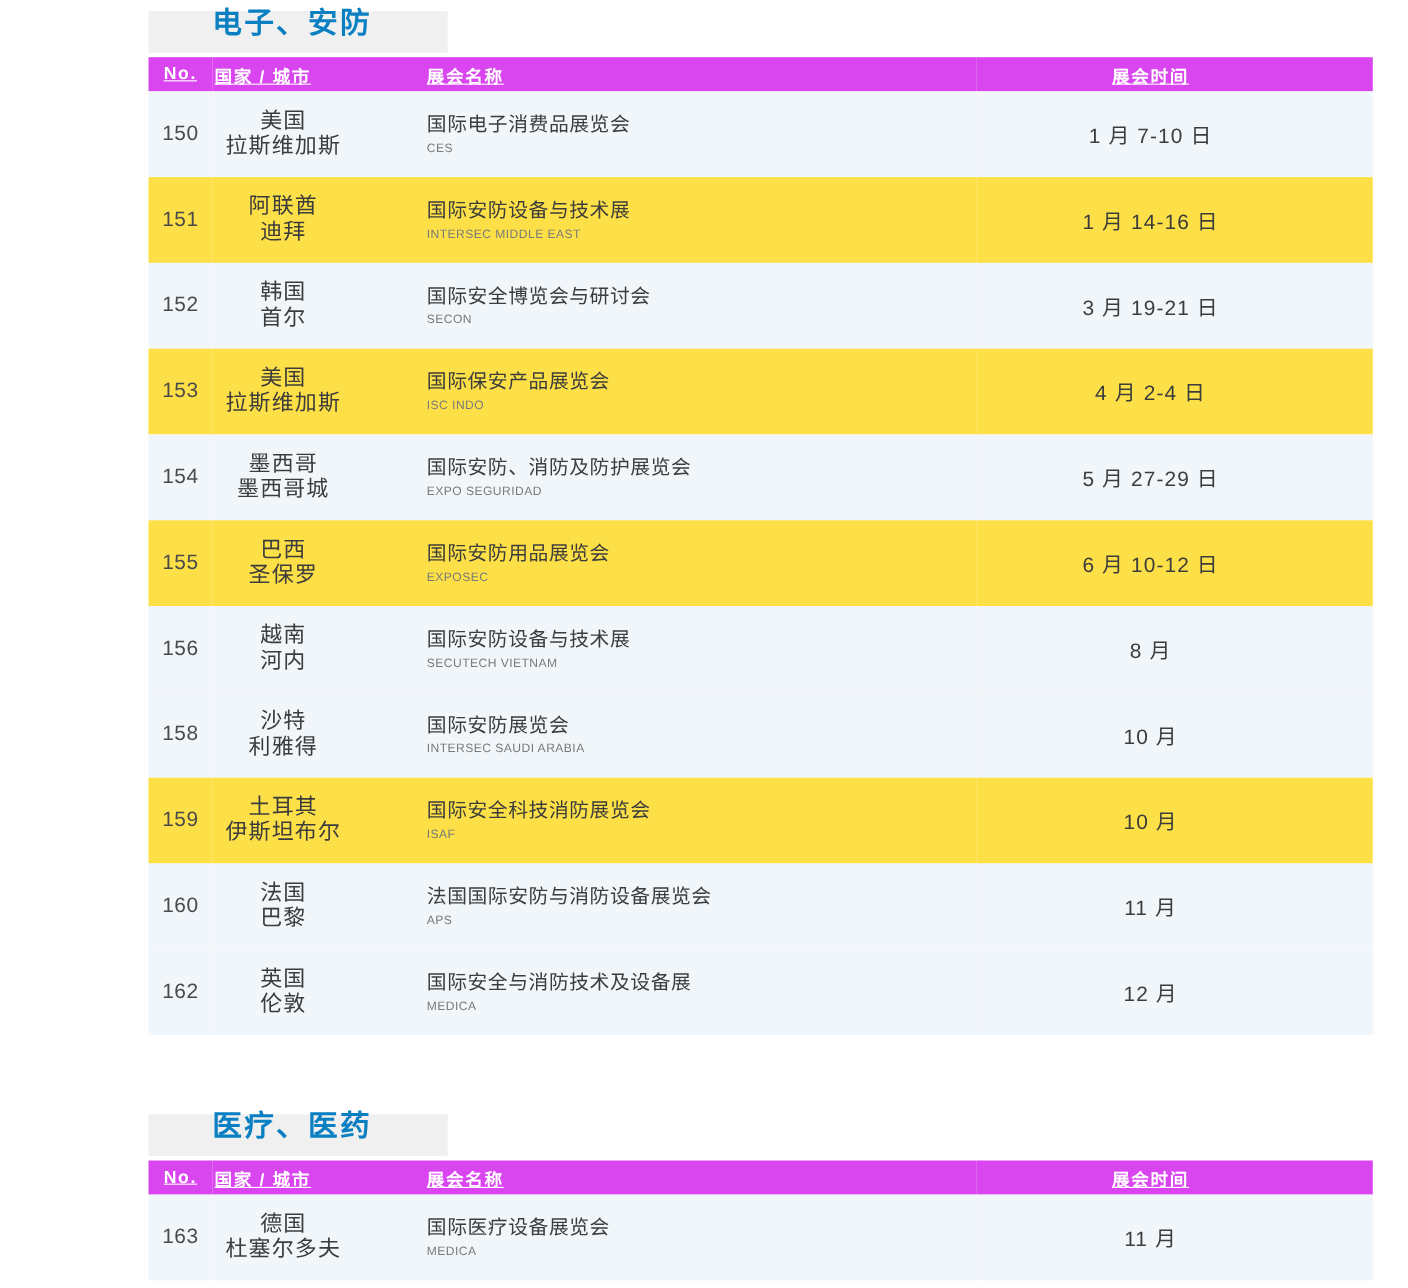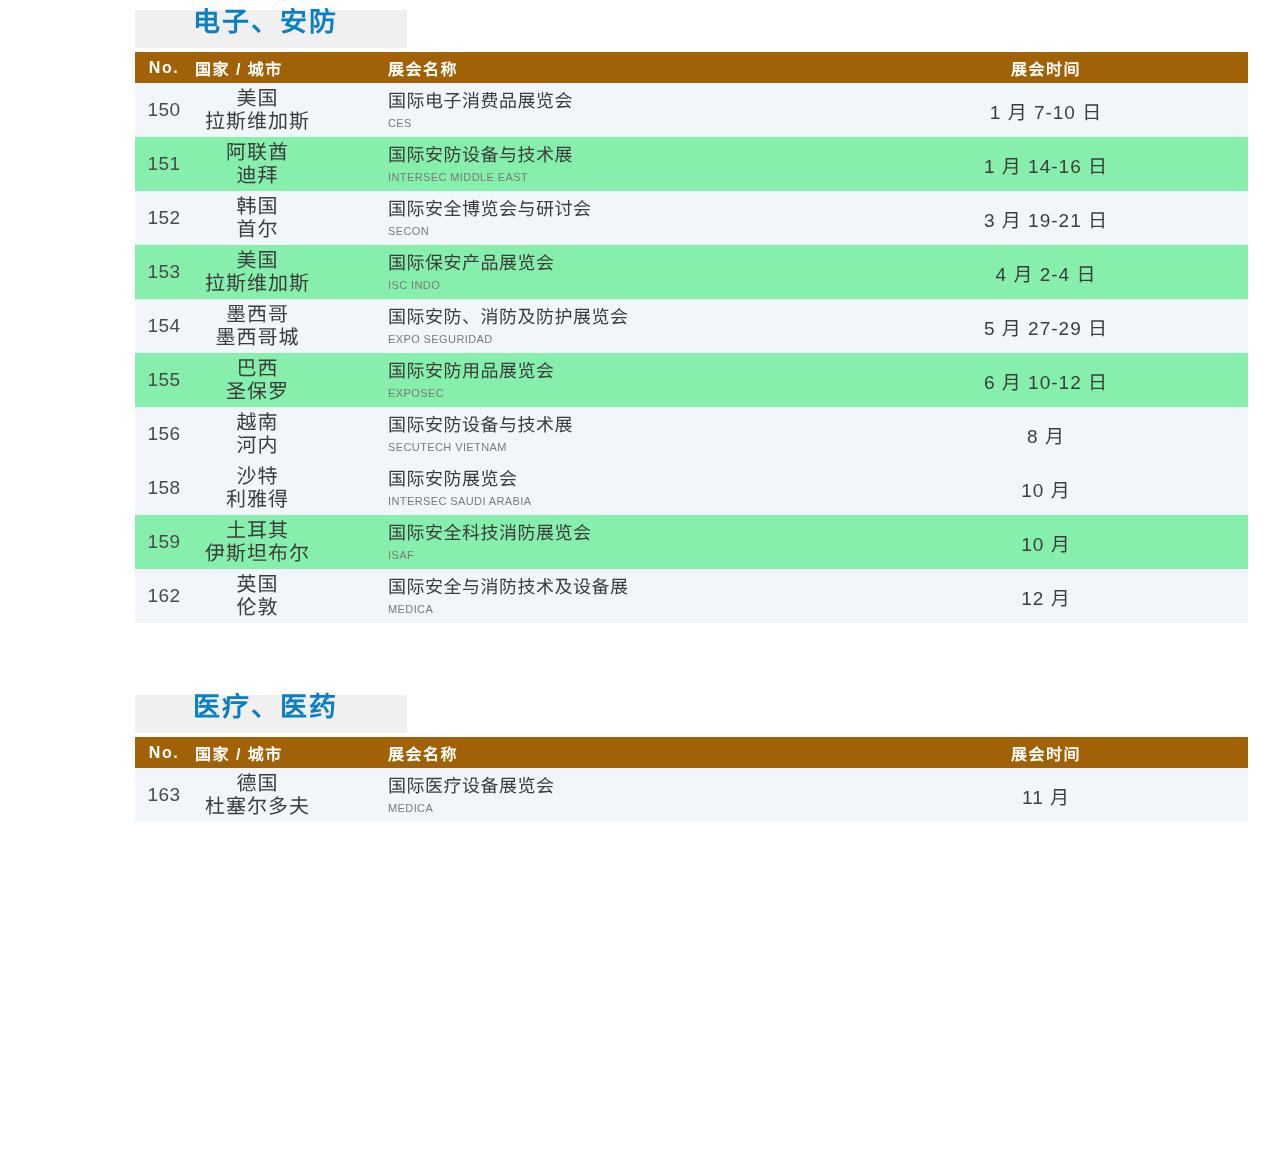--- a/index.html
+++ b/index.html
@@ -51,28 +51,29 @@
     line-height: 40px;
     white-space: nowrap;
   }
   table.expo {
     margin-left: 135px;
     width: 1009px;
     border-collapse: collapse;
     table-layout: fixed;
   }
   table.expo thead th {
-    background: #a16207;
+    background: #d946ef;
     color: #ffffff;
     font-size: 16px;
     font-weight: bold;
     letter-spacing: 1.5px;
     height: 31px;
     padding: 0;
     vertical-align: middle;
+    text-decoration: underline;
   }
   th.col-no {
     width: 58px;
     text-align: center;
   }
   th.col-loc {
     width: 135px;
     text-align: left;
     padding-left: 2px !important;
   }
@@ -80,27 +81,27 @@
     width: 500px;
     text-align: left;
     padding-left: 58px !important;
   }
   th.col-date {
     width: 316px;
     text-align: center;
     padding-right: 44px !important;
   }
   table.expo tbody tr {
-    height: 54px;
+    height: 78px;
   }
   table.expo tbody tr.even {
     background: #f1f6fa;
   }
   table.expo tbody tr.odd {
-    background: #86efac;
+    background: #fde047;
   }
   td {
     padding: 0;
     vertical-align: middle;
   }
   td.no {
     text-align: center;
     font-size: 19px;
     color: #4a4a4a;
     letter-spacing: 0.5px;
@@ -271,20 +272,32 @@
                 <span class="country">土耳其</span>
                 <span class="city">伊斯坦布尔</span>
               </td>
               <td class="name">
                 <span class="cn">国际安全科技消防展览会</span>
                 <span class="en">ISAF</span>
               </td>
               <td class="date">10 月</td>
             </tr>
             <tr class="even">
+              <td class="no">160</td>
+              <td class="loc">
+                <span class="country">法国</span>
+                <span class="city">巴黎</span>
+              </td>
+              <td class="name">
+                <span class="cn">法国国际安防与消防设备展览会</span>
+                <span class="en">APS</span>
+              </td>
+              <td class="date">11 月</td>
+            </tr>
+            <tr class="even">
               <td class="no">162</td>
               <td class="loc">
                 <span class="country">英国</span>
                 <span class="city">伦敦</span>
               </td>
               <td class="name">
                 <span class="cn">国际安全与消防技术及设备展</span>
                 <span class="en">MEDICA</span>
               </td>
               <td class="date">12 月</td>

